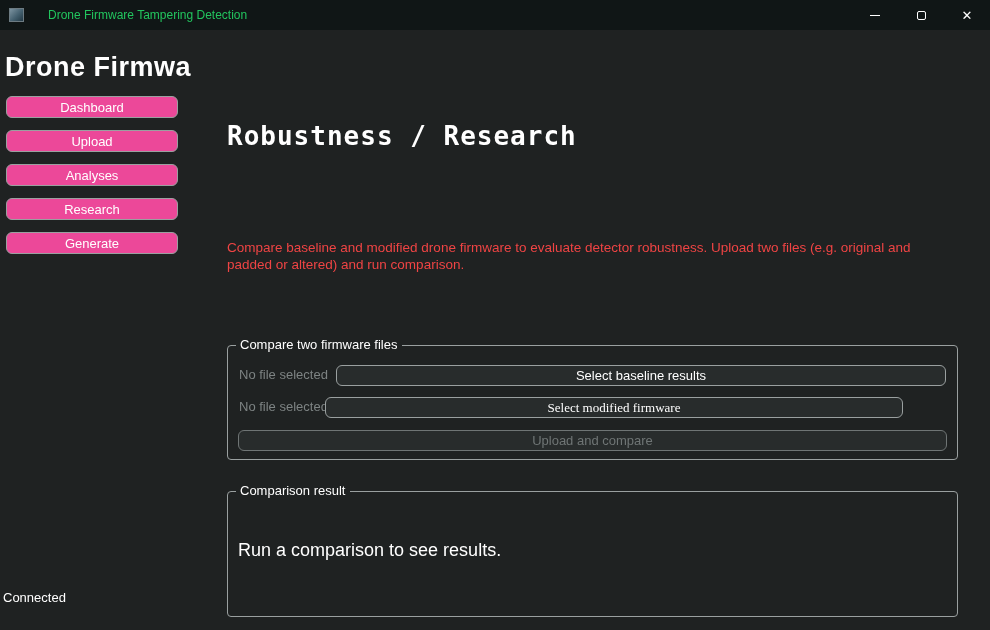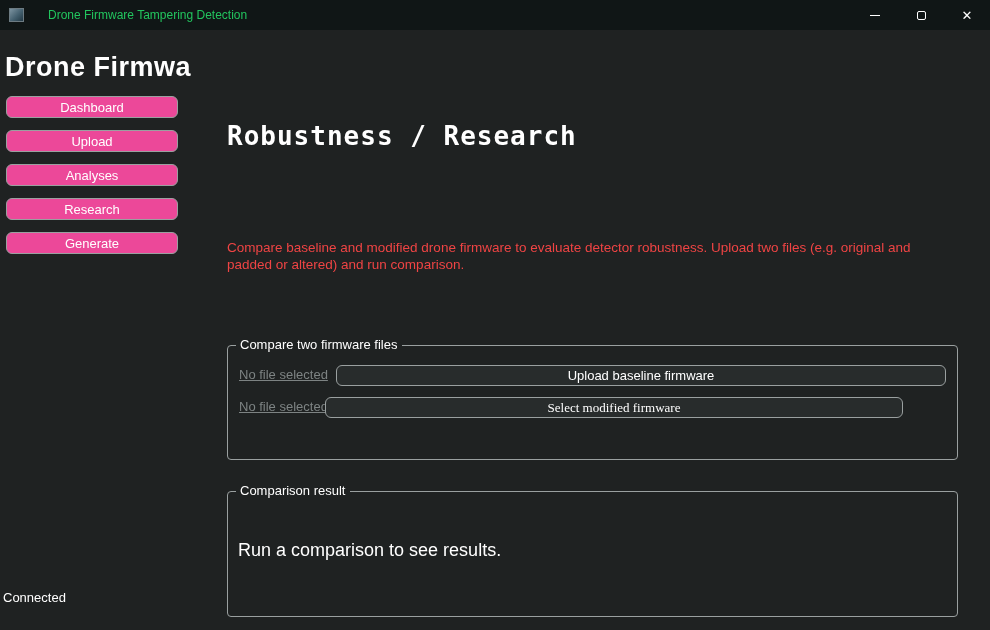--- a/index.html
+++ b/index.html
@@ -65,21 +65,21 @@
     border:1px solid #9aa0a0; border-radius:4px;
   }
   .group-compare { top:345px; height:115px; }
   .group-result  { top:491px; height:126px; }
   .legend {
     position:absolute; top:-9px; left:8px;
     background:#1f2222; padding:0 4px; font-size:13px; color:#ffffff;
     white-space:nowrap;
   }
   .file-label {
-    position:absolute; left:11px; color:#7d8383; font-size:13px;text-decoration:underline;
+    position:absolute; left:11px; color:#7d8383; font-size:13px;
   }
   .file-label.row1 { top:21px; }
   .file-label.row2 { top:53px; }
   .group-btn {
     position:absolute; height:21px;
     background:#282c2c; border:1px solid #9aa0a0; border-radius:6px;
     color:#ffffff; font-size:13px;
     display:flex; align-items:center; justify-content:center;
     cursor:pointer;
   }
@@ -136,27 +136,30 @@
 
 <div>
   <div class="main-title">Robustness / Research</div>
   <div class="main-desc">Compare baseline and modified drone firmware to evaluate detector robustness. Upload two files (e.g. original and padded or altered) and run comparison.</div>
 
   <div class="groupbox group-compare">
     <div class="legend">Compare two firmware files</div>
 
     <div class="file-label row1">No file selected</div>
     <div class="group-btn btn-baseline">
-      <span>Upload baseline firmware</span>
+      <span>Select baseline results</span>
     </div>
 
     <div class="file-label row2">No file selected</div>
     <div class="group-btn btn-modified">
       <span>Select modified firmware</span>
     </div>
 
+    <div class="group-btn btn-upload" aria-disabled="true">
+      <span>Upload and compare</span>
+    </div>
   </div>
 
   <div class="groupbox group-result">
     <div class="legend">Comparison result</div>
     <div class="result-placeholder">Run a comparison to see results.</div>
   </div>
 </div>
 
 </body></html>

